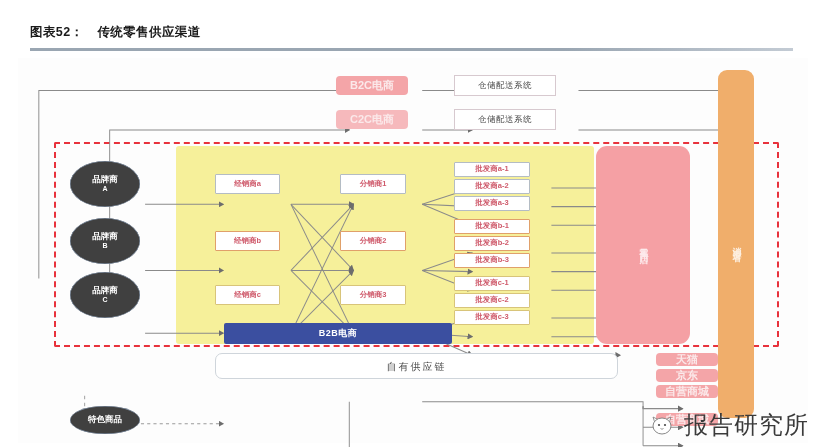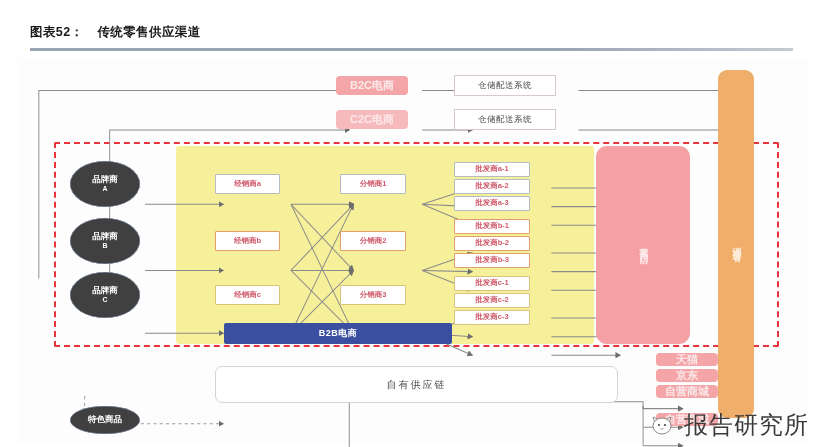--- a/index.html
+++ b/index.html
@@ -279,21 +279,21 @@
     </div>
 
     <div class="node bigpink" style="left:578px; top:88px; width:94px; height:198px;">
       <span>零售门店</span>
     </div>
 
     <div class="node orangecol" style="left:700px; top:12px; width:36px; height:348px;">
       <span>消费者</span>
     </div>
 
-    <div class="node supplybox" style="left:197px; top:308px; width:403px; height:37px;text-align:center;">
+    <div class="node supplybox" style="left:197px; top:295px; width:403px; height:26px;text-align:center;">
       <span>自有供应链</span>
     </div>
 
     <div class="node ellipse" style="left:52px; top:348px; width:70px; height:28px;">
       <span>特色商品</span>
     </div>
 
     <div class="node pinkbar" style="left:638px; top:295px; width:62px; height:13px;">
       <span>天猫</span>
     </div>

